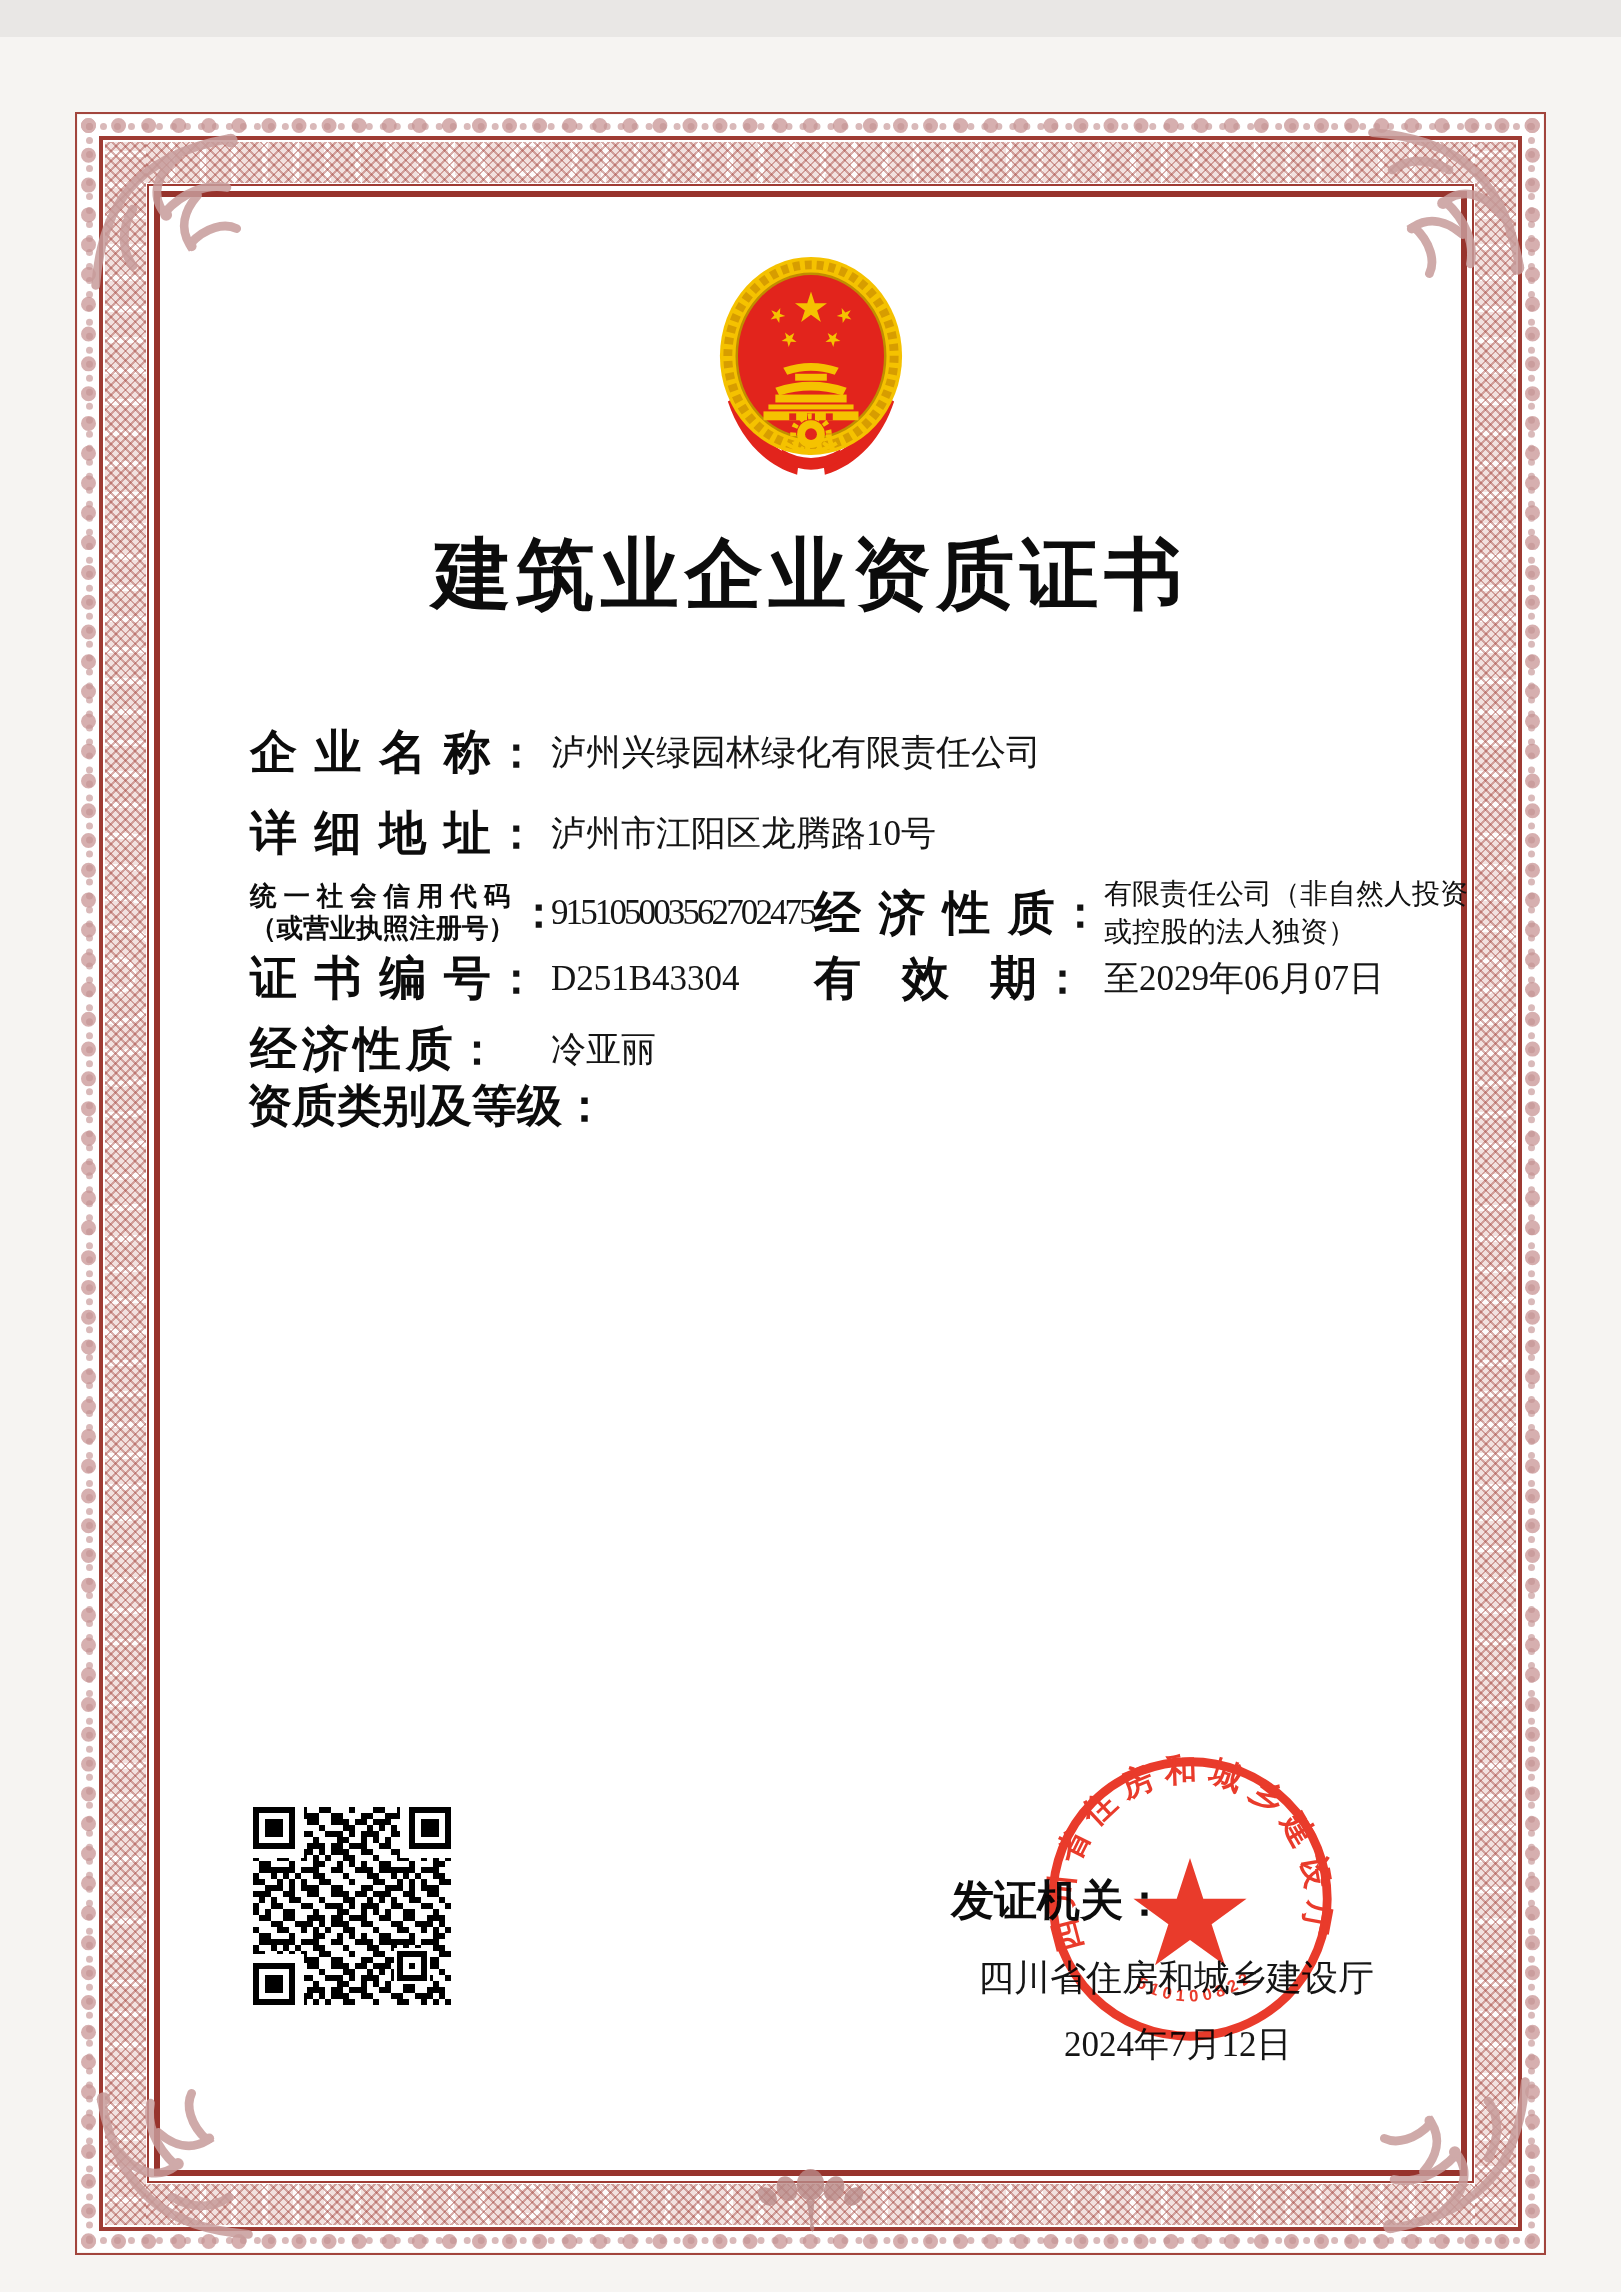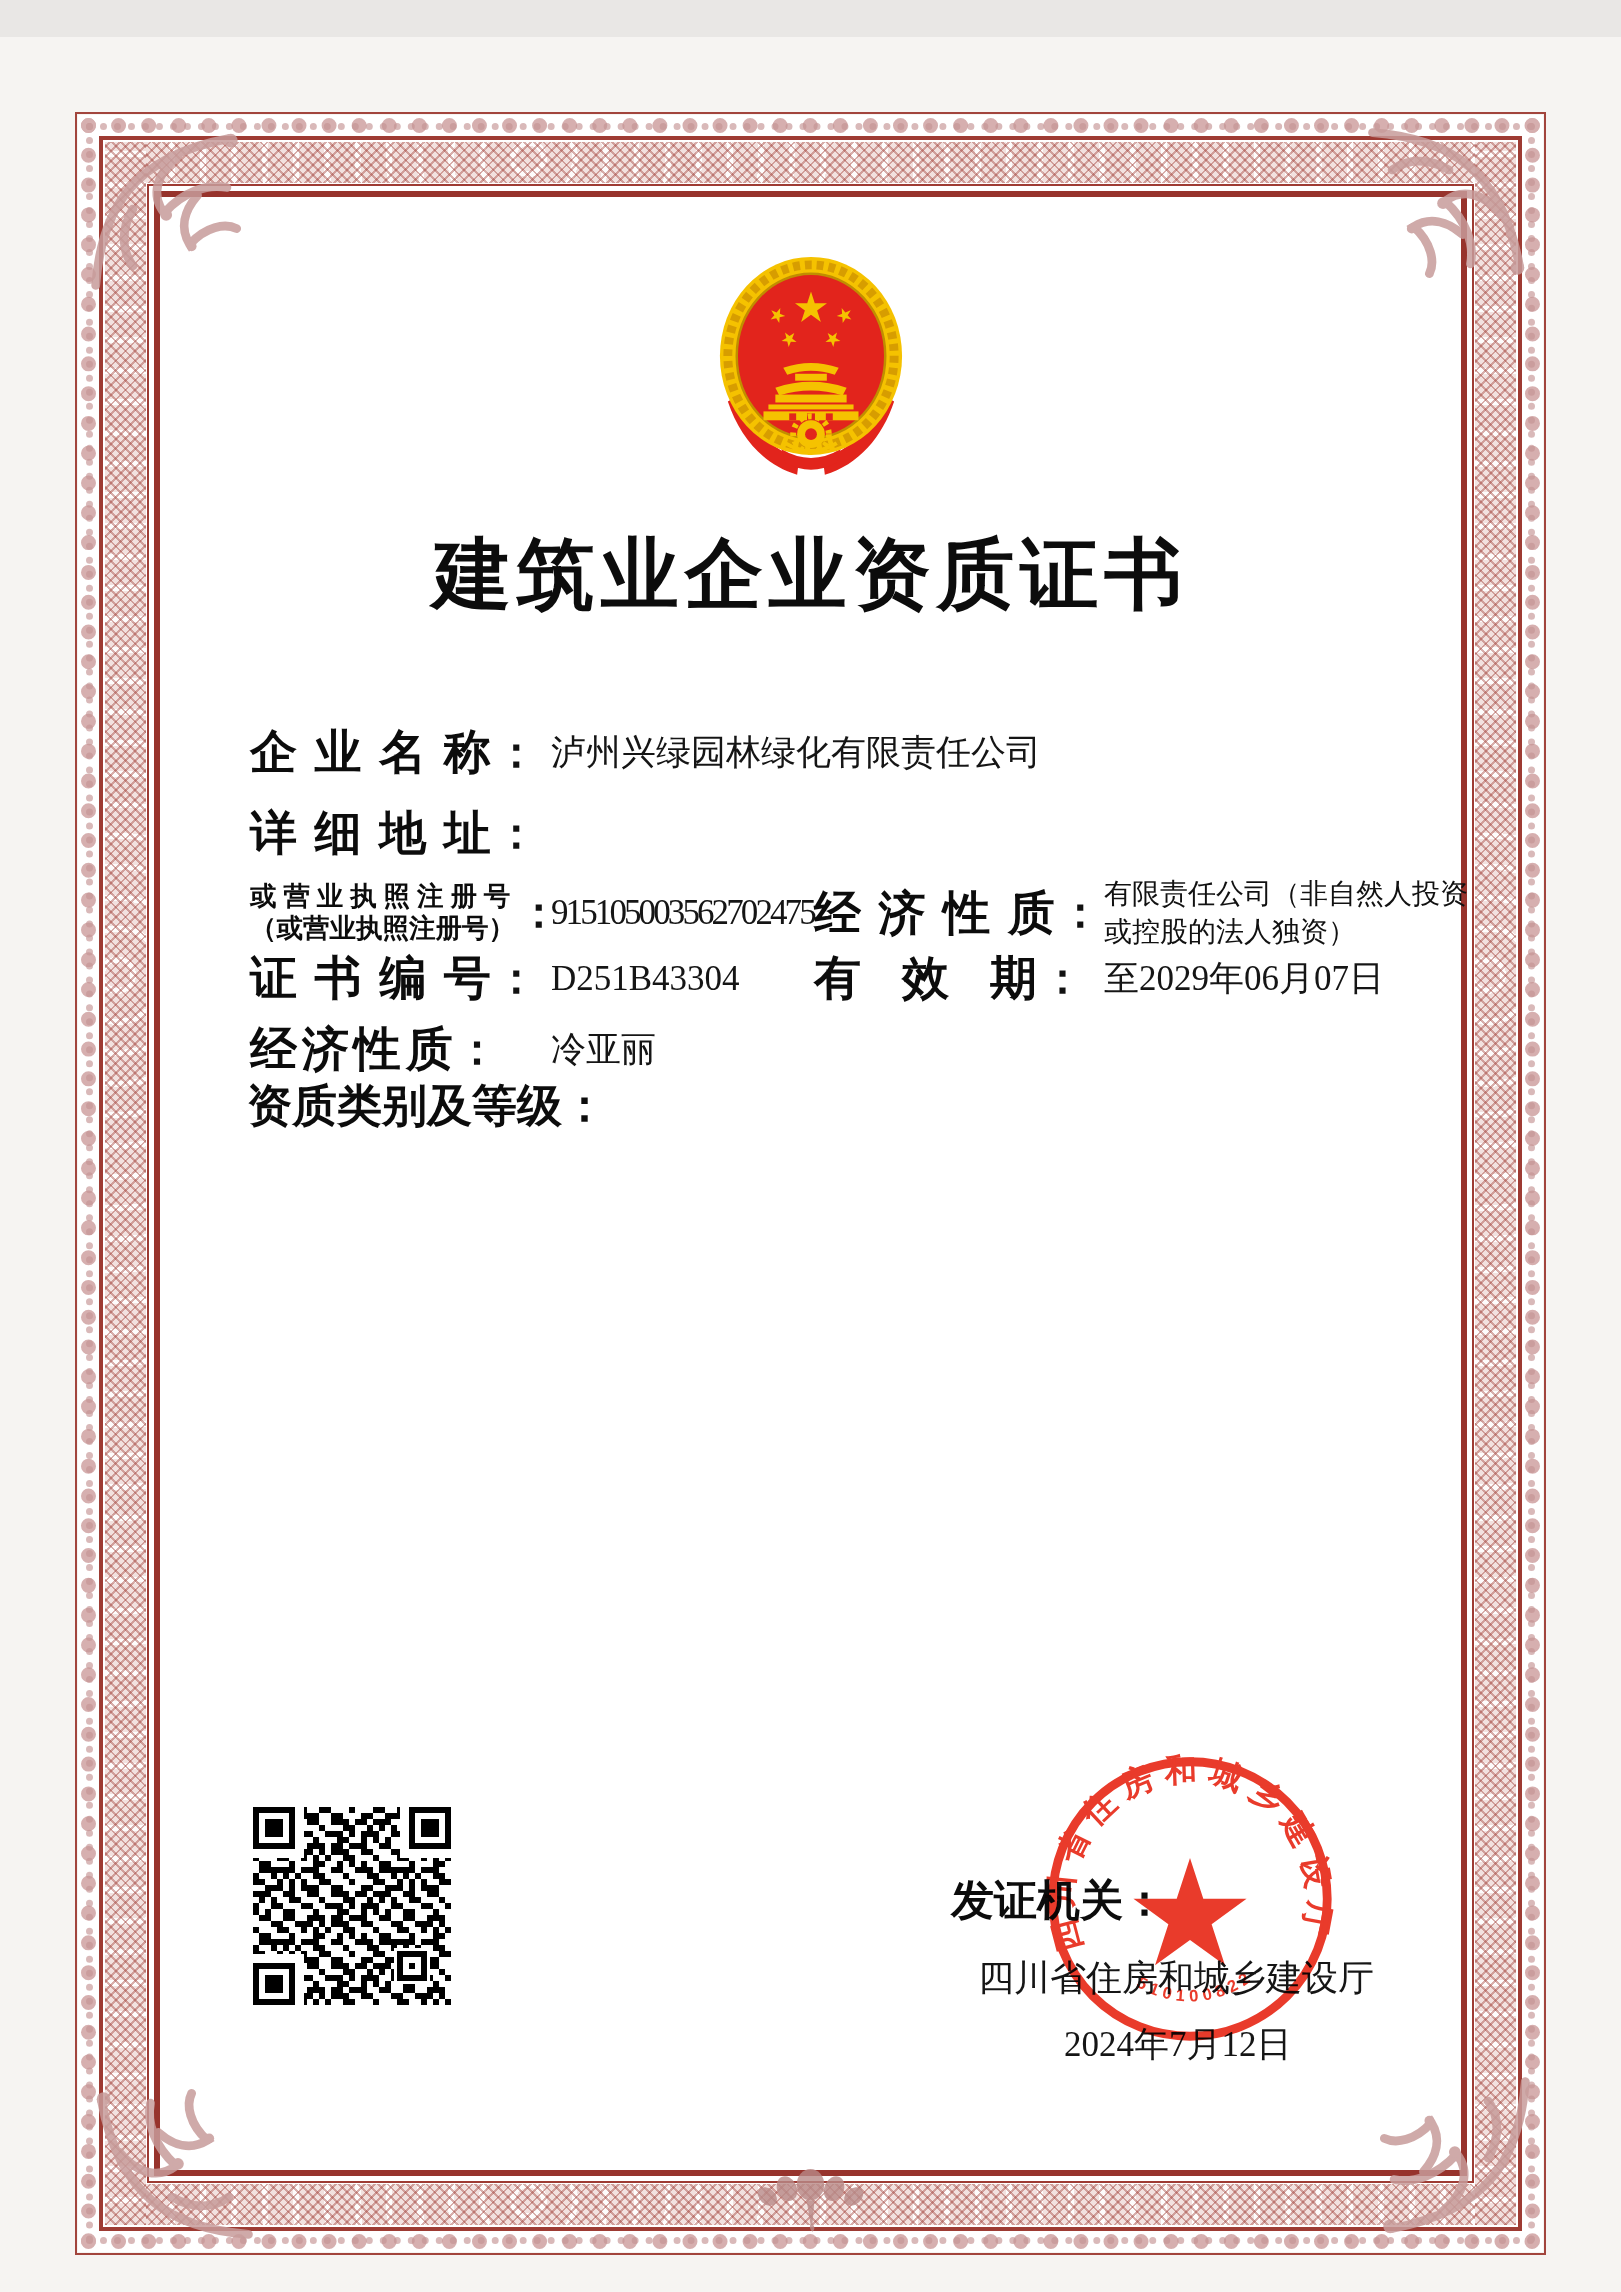--- a/index.html
+++ b/index.html
@@ -170,26 +170,27 @@
         <span class="colon">：</span>
       </span>
     <span class="val">泸州兴绿园林绿化有限责任公司</span>
   </div>
 
   <div class="row" style="top:763px;height:67px;">
     <span class="labox1">
         <span class="lbl ls18">详细地址</span>
         <span class="colon">：</span>
       </span>
+    <span class="val">泸州市江阳区龙腾路10号</span>
   </div>
 
   <div class="row" style="top:831px;height:90px;">
     <span class="labox1">
       <span class="credit-lines">
-        <div class="l1">或营业执照注册号</div>
+        <div class="l1">统一社会信用代码</div>
         <div class="l2">（或营业执照注册号）</div>
       </span>
       <span class="colon">：</span>
     </span>
     <span class="vbox1"><span class="val num">915105003562702475</span></span>
     <span class="labox2">
         <span class="lbl ls18">经济性质</span>
         <span class="colon">：</span>
       </span>
     <span class="econ-val">

